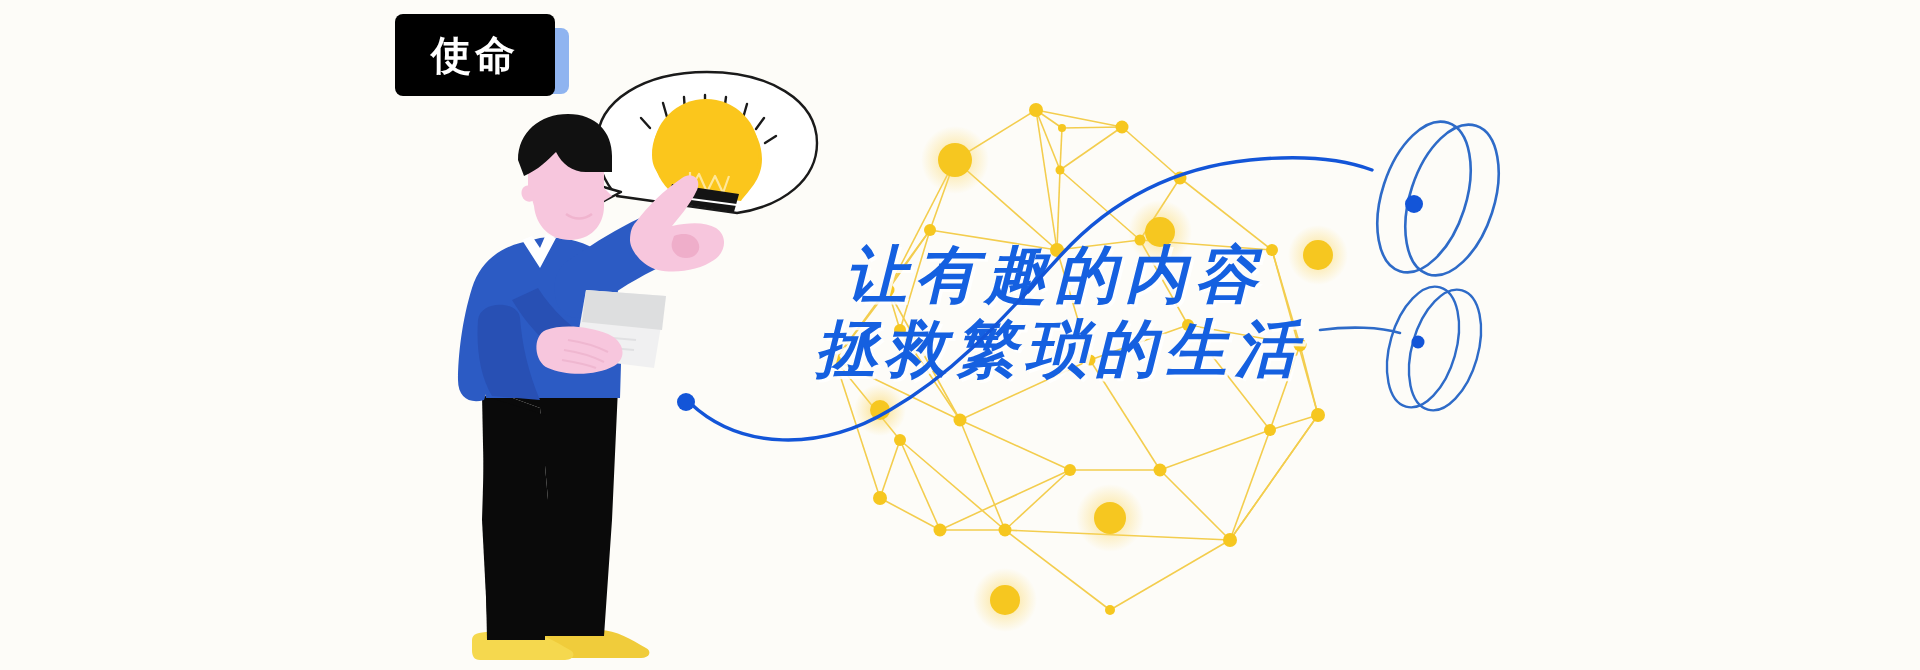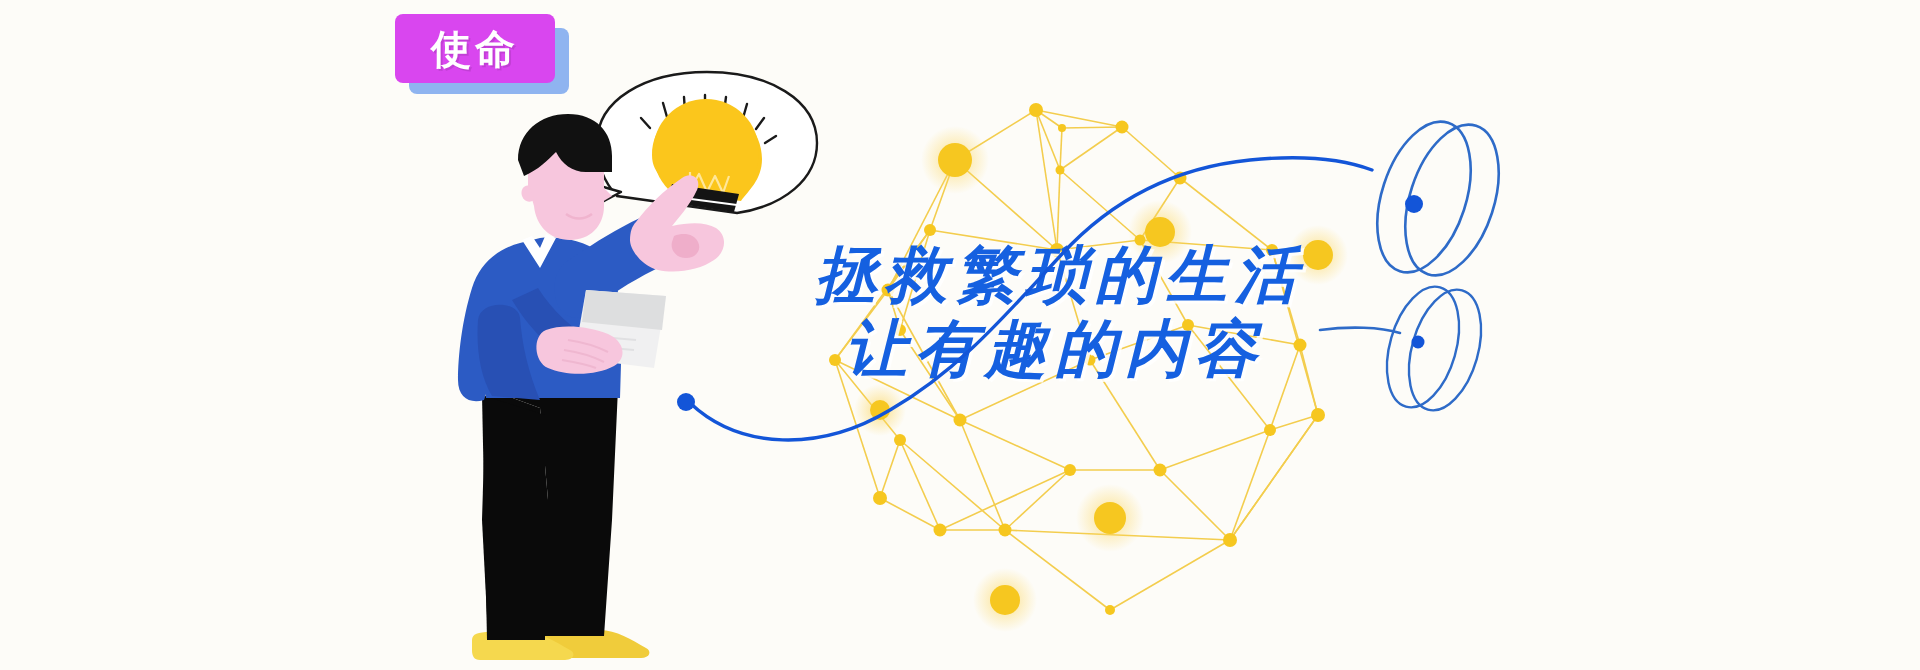--- a/index.html
+++ b/index.html
@@ -10,22 +10,22 @@
   }
   #stage{position:relative;width:1920px;height:670px;background:#FDFCF8;overflow:hidden;}
 
   
   .badge-wrap{position:absolute;left:395px;top:14px;width:175px;height:82px;}
   .badge-shadow{
     position:absolute;left:14px;top:14px;width:160px;height:66px;
     background:#8FB4F0;border-radius:8px;
   }
   .badge-main{
-    position:absolute;left:0;top:0;width:160px;height:69px;
-    background:#d946ef;border-radius:8px;
+    position:absolute;left:0;top:0;width:160px;height:82px;
+    background:#000000;border-radius:8px;
     display:flex;align-items:center;justify-content:center;
   }
   .badge-text{
     color:#FFFFFF;font-size:40px;font-weight:bold;letter-spacing:4px;
     line-height:1;
     font-family:"DejaVu Sans","Liberation Sans",sans-serif;
     text-shadow:2px 2px 0 rgba(0,0,0,0.10);
   }
 
   
@@ -167,22 +167,22 @@
       <circle cx="940" cy="530" r="6.5"></circle>
       <circle cx="1005" cy="530" r="6.5"></circle>
       <circle cx="1110" cy="518" r="16"></circle>
       <circle cx="1230" cy="540" r="7"></circle>
       <circle cx="1005" cy="600" r="15"></circle>
       <circle cx="1110" cy="610" r="5"></circle>
     </g>
   </svg>
 
   <div class="headline">
+    <div class="line line1">让有趣的内容</div>
     <div class="line line2">拯救繁琐的生活</div>
-    <div class="line line1">让有趣的内容</div>
   </div>
 
   <svg class="layer layer-person" viewBox="0 0 1920 670">
 
     <g>
       <path d="M597,143 C597,100 645,72 707,72 C769,72 817,100 817,143
                C817,179 784,206 737,213 L617,196 C603,181 597,163 597,143 Z" fill="#FFFFFF" stroke="#1A1A1A" stroke-width="2.4"></path>
       <path d="M621,192 L604,201 L600,186 Z" fill="#FFFFFF" stroke="#1A1A1A" stroke-width="2.4" stroke-linejoin="round"></path>
 
       <g stroke="#1A1A1A" stroke-width="2.4" stroke-linecap="round">

